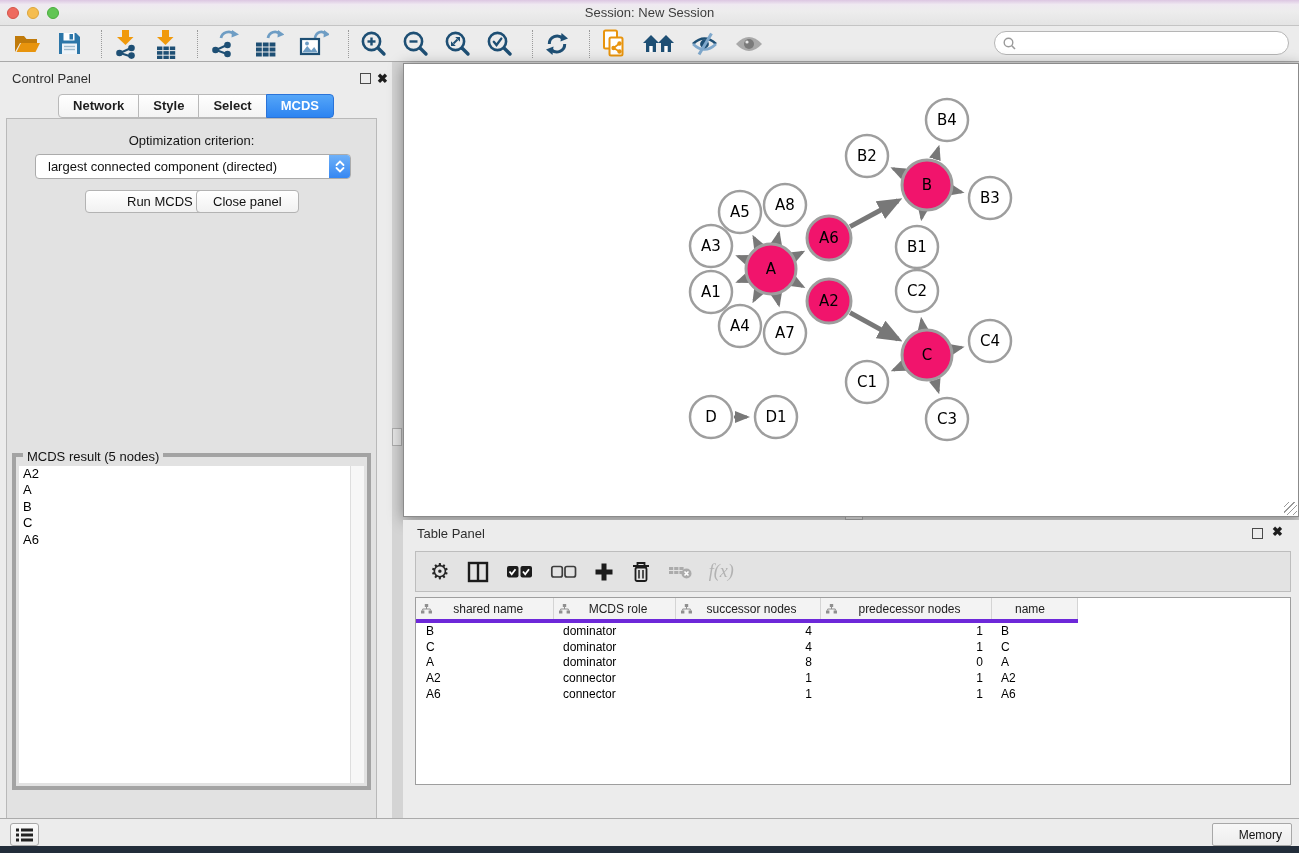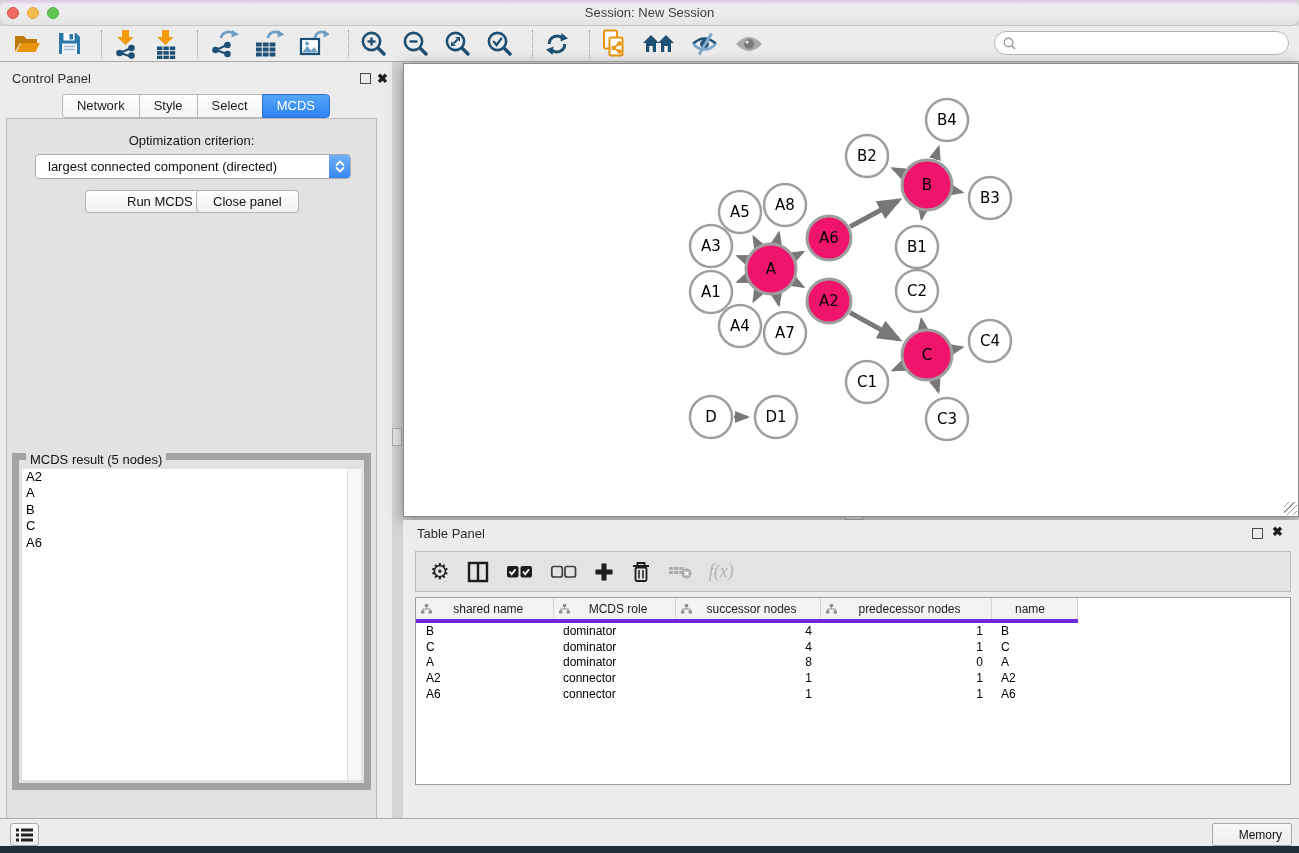--- a/index.html
+++ b/index.html
@@ -4,21 +4,21 @@
 <style>
   html,body{margin:0;padding:0;}
   body{
     width:1299px;height:853px;position:relative;overflow:hidden;
     background:#d4d4d4;font-family:"Liberation Sans",sans-serif;
     -webkit-font-smoothing:antialiased;
   }
   
   .titlebar{position:absolute;left:0;top:0;right:0;height:25px;
     background:linear-gradient(180deg,#dcc6e2 0%,#efe9f1 18%,#ededed 45%,#e4e4e4 100%);
-    border-bottom:1px solid #c4c4c4;border-radius:8px;}
+    border-bottom:1px solid #c4c4c4;}
   .titlebar .title{position:absolute;left:0;right:0;top:0;line-height:26px;text-align:center;
     font-size:13px;color:#3d3d3d;}
   .lights{position:absolute;left:7px;top:7px;display:flex;gap:8px;}
   .light{width:12px;height:12px;border-radius:50%;box-sizing:border-box;}
   .light.red{background:#ee6a5f;border:1px solid #d55449;}
   .light.yellow{background:#f5bd4f;border:1px solid #dda53a;}
   .light.green{background:#61c554;border:1px solid #4aad3e;}
   .lights.small{gap:6px;}
   .lights.small .light{width:11px;height:11px;}
 
@@ -34,40 +34,40 @@
   
   .left-dock{position:absolute;left:0;top:62px;width:392px;height:756px;background:#ececec;}
   .panel-title{font-size:13px;color:#2e2e2e;}
   .float-btn{position:absolute;width:11px;height:11px;border:1.5px solid #4a4a4a;box-sizing:border-box;background:transparent;}
   .close-btn{position:absolute;font-size:13px;font-weight:bold;color:#1d1d1d;line-height:11px;}
 
   
   .cp-title{position:absolute;left:12px;top:9px;}
   .cp-float{left:360px;top:11px;}
   .cp-close{left:377px;top:11px;}
-  .tabrow{display:flex;justify-content:center;}
+  .tabrow{display:flex;justify-content:center;font-weight:bold;}
   .cp-tabs{position:absolute;left:0;top:32px;width:100%;}
   .tab{height:22px;line-height:22px;padding:0 14px;font-size:13px;color:#1d1d1d;
     background:linear-gradient(#ffffff,#f3f3f3);border:1px solid #b9b9b9;margin-left:-1px;cursor:default;}
   .tab:first-child{border-radius:4px 0 0 4px;margin-left:0;}
   .tab:last-child{border-radius:0 4px 4px 0;}
   .tab.selected{background:linear-gradient(#55a6f8,#2d84f1);border-color:#2a73d8;color:#fff;}
   .cp-content{position:absolute;left:6px;top:56px;width:371px;height:806px;
     background:#e2e2e2;border:1px solid #b9b9b9;box-sizing:border-box;}
   .opt-label{position:absolute;left:0;top:14px;width:100%;text-align:center;font-size:13px;color:#151515;}
   .criterion{position:absolute;left:28px;top:35px;width:316px;height:25px;background:#fff;
     border:1px solid #ababab;border-radius:4px;box-sizing:border-box;display:flex;align-items:center;cursor:default;}
   .criterion .val{flex:1;font-size:13px;padding-left:12px;color:#111;white-space:nowrap;overflow:hidden;}
   .criterion .spin{width:21px;align-self:stretch;border-radius:0 3px 3px 0;
     background:linear-gradient(#6fb1f8,#3687f2);display:flex;align-items:center;justify-content:center;}
   .btn{position:absolute;height:23px;line-height:21px;background:linear-gradient(#ffffff,#f1f1f1);
     border:1px solid #b3b3b3;border-radius:4px;font-size:13px;color:#111;text-align:center;
     padding:0 16px;box-sizing:border-box;cursor:default;}
   .result-box{position:absolute;left:5px;top:334px;width:359px;height:337px;
-    border:7px solid #a3a3a3;background:#e2e2e2;box-sizing:border-box;}
+    border:4px solid #a3a3a3;background:#e2e2e2;box-sizing:border-box;}
   .result-legend{position:absolute;top:-8px;left:7px;padding:0 4px;background:#e2e2e2;font-size:13px;color:#111;}
   .result-list{position:absolute;left:3px;top:9px;right:3px;bottom:3px;background:#fff;overflow:hidden;}
   .result-item{font-size:13px;line-height:16.4px;padding-left:4px;color:#000;}
   .result-scroll{position:absolute;right:3px;top:9px;bottom:3px;width:13px;background:#f7f7f7;border-left:1px solid #dedede;}
 
   
   .split-v{position:absolute;left:392px;top:428px;width:10px;height:18px;background:#e6e6e6;border:1px solid #adadad;box-sizing:border-box;}
   .split-h{position:absolute;left:845px;top:513px;width:18px;height:7px;background:#e6e6e6;border:1px solid #adadad;box-sizing:border-box;}
 
   

